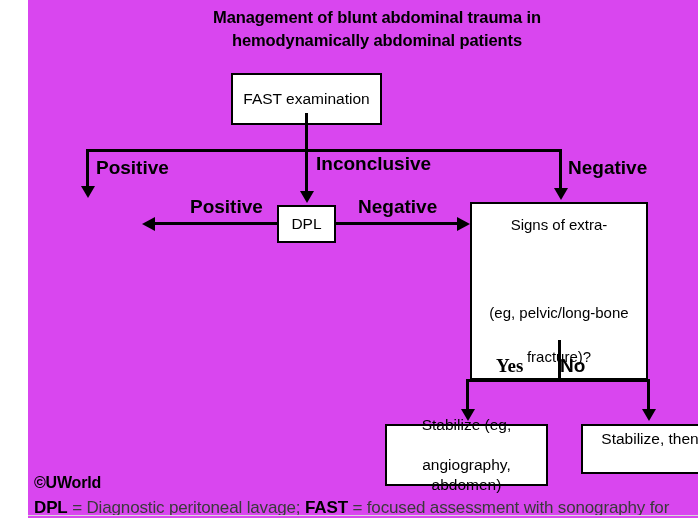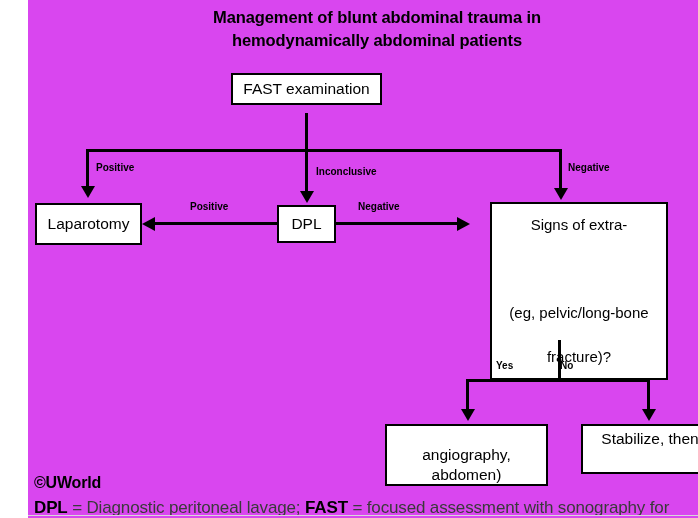--- a/index.html
+++ b/index.html
@@ -38,24 +38,24 @@
     display: flex;
     align-items: center;
     justify-content: center;
     text-align: center;
     font-size: 15.5px;
     line-height: 20px;
     font-weight: normal;
   }
   .node span { display: block; width: 100%; padding: 0 4px; }
 
-  #node-fast      { left: 203px; top: 73px;  width: 151px; height: 32px; }
+  #node-fast      { left: 203px; top: 73px;  width: 151px; height: 52px; }
   #node-laparotomy{ left: 7px;   top: 203px; width: 107px; height: 42px; }
   #node-dpl       { left: 249px; top: 205px; width: 59px;  height: 38px; }
-  #node-signs     { left: 462px; top: 202px; width: 178px; height: 178px;
+  #node-signs     { left: 442px; top: 202px; width: 178px; height: 178px;
                     font-size: 15px; line-height: 22px; }
   #node-stabilize-angio { left: 357px; top: 424px; width: 163px; height: 62px; }
   #node-stabilize-ct    { left: 553px; top: 424px; width: 138px; height: 50px; }
 
   
   .ln-v { position: absolute; width: 3px; background: #000000; }
   .ln-h { position: absolute; height: 3px; background: #000000; }
 
   .arrow-down {
     position: absolute;
@@ -75,31 +75,31 @@
     position: absolute;
     width: 0; height: 0;
     border-top: 7px solid transparent;
     border-bottom: 7px solid transparent;
     border-left: 13px solid #000000;
   }
 
   
   .edge-label {
     position: absolute;
-    font-size: 10px;
+    font-size: 19px;
     font-weight: bold;
     white-space: nowrap;
     line-height: 16px;
   }
   #lbl-positive-1    { left: 68px;  top: 160px; }
-  #lbl-inconclusive  { left: 288px; top: 164px; }
+  #lbl-inconclusive  { left: 288px; top: 156px; }
   #lbl-negative-1    { left: 540px; top: 160px; }
   #lbl-positive-2    { left: 162px; top: 199px; }
   #lbl-negative-2    { left: 330px; top: 199px; }
-  #lbl-yes           { left: 468px; top: 358px; }
+  #lbl-yes           { left: 468px; top: 358px; font-family: Liberation Serif, serif; }
   #lbl-no            { left: 532px; top: 358px; }
 
   
   .copyright {
     position: absolute;
     left: 6px; top: 474px;
     font-size: 16px;
     font-weight: bold;
     letter-spacing: -0.2px;
   }
@@ -148,23 +148,20 @@
   <div class="ln-v" style="left:277px; top:149px; height:44px;"></div>
   <div class="arrow-down" style="left:271.5px; top:191px;"></div>
 
   <div class="ln-v" style="left:531px; top:149px; height:41px;"></div>
   <div class="arrow-down" style="left:525.5px; top:188px;"></div>
 
   <div class="edge-label" id="lbl-positive-1">Positive</div>
   <div class="edge-label" id="lbl-inconclusive">Inconclusive</div>
   <div class="edge-label" id="lbl-negative-1">Negative</div>
 
-  <div class="node" id="node-laparotomy">
-    <span>Laparotomy</span>
-  </div>
 
   <div class="node" id="node-dpl">
     <span>DPL</span>
   </div>
 
   <div class="ln-h" style="left:126px; top:222px; width:123px;"></div>
   <div class="arrow-left" style="left:114px; top:216.5px;"></div>
   <div class="edge-label" id="lbl-positive-2">Positive</div>
 
   <div class="ln-h" style="left:308px; top:222px; width:122px;"></div>
@@ -188,21 +185,21 @@
   <div class="arrow-down" style="left:432.5px; top:409px;"></div>
 
   <div class="ln-v" style="left:619px; top:379px; height:32px;"></div>
   <div class="arrow-down" style="left:613.5px; top:409px;"></div>
 
   <div class="edge-label" id="lbl-yes">Yes</div>
   <div class="edge-label" id="lbl-no">No</div>
 
   <div class="node" id="node-stabilize-angio">
     <span>
-      <br>
+      <span>Stabilize (eg,</span><br>
       <span>angiography, abdomen)</span>
     </span>
   </div>
 
   <div class="node" id="node-stabilize-ct">
     <span>
       <span>Stabilize, then</span><br>
     </span>
   </div>
 

